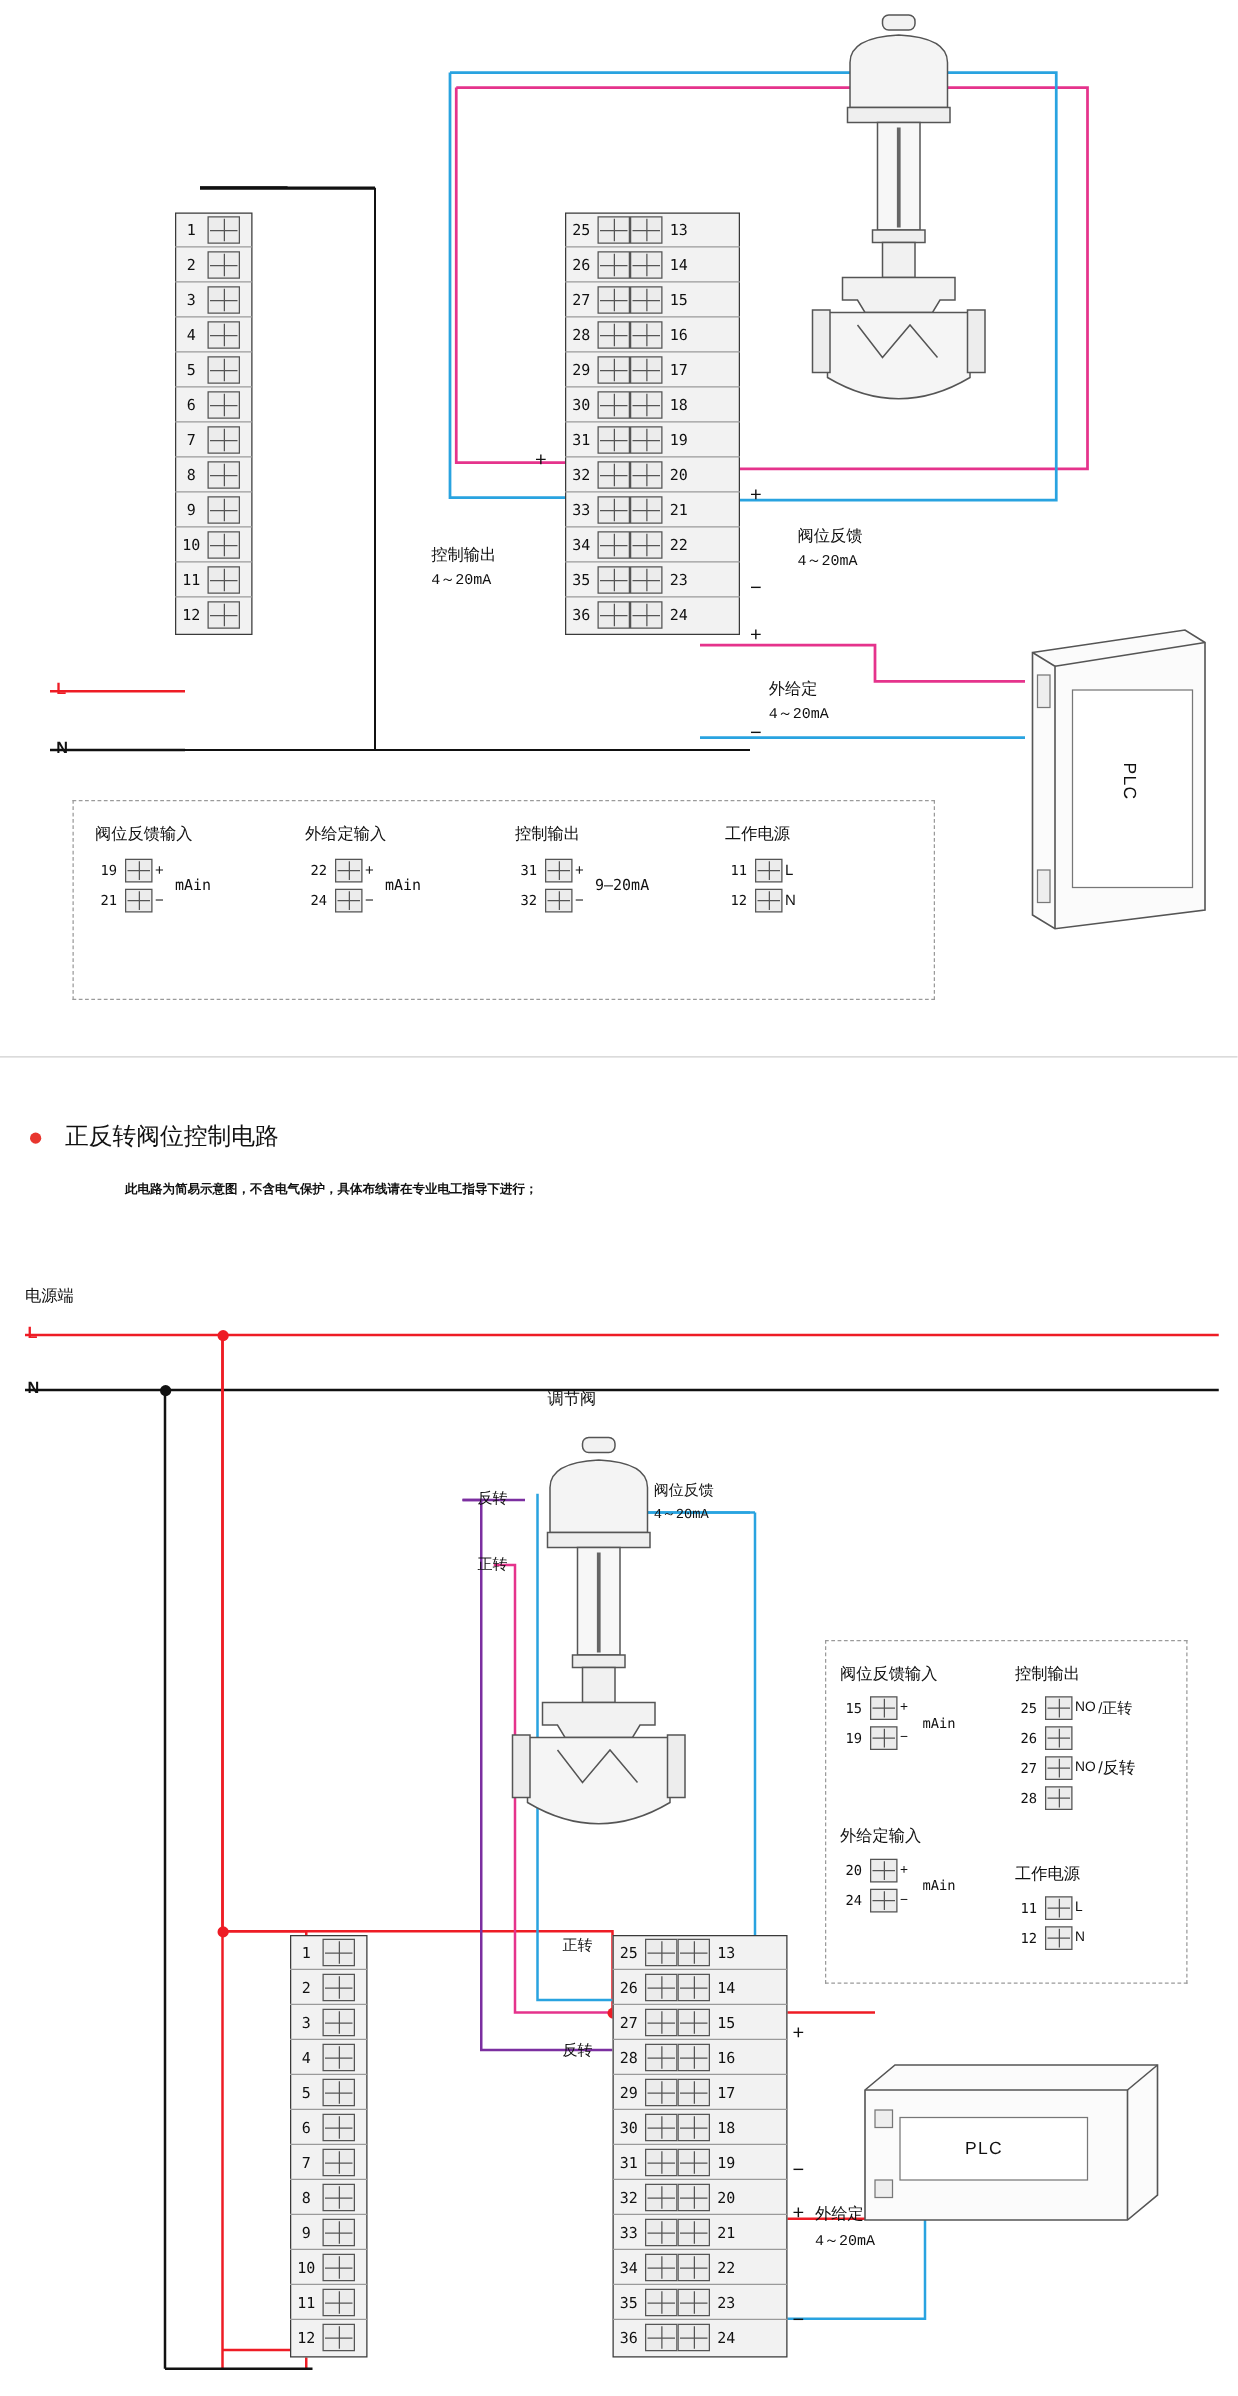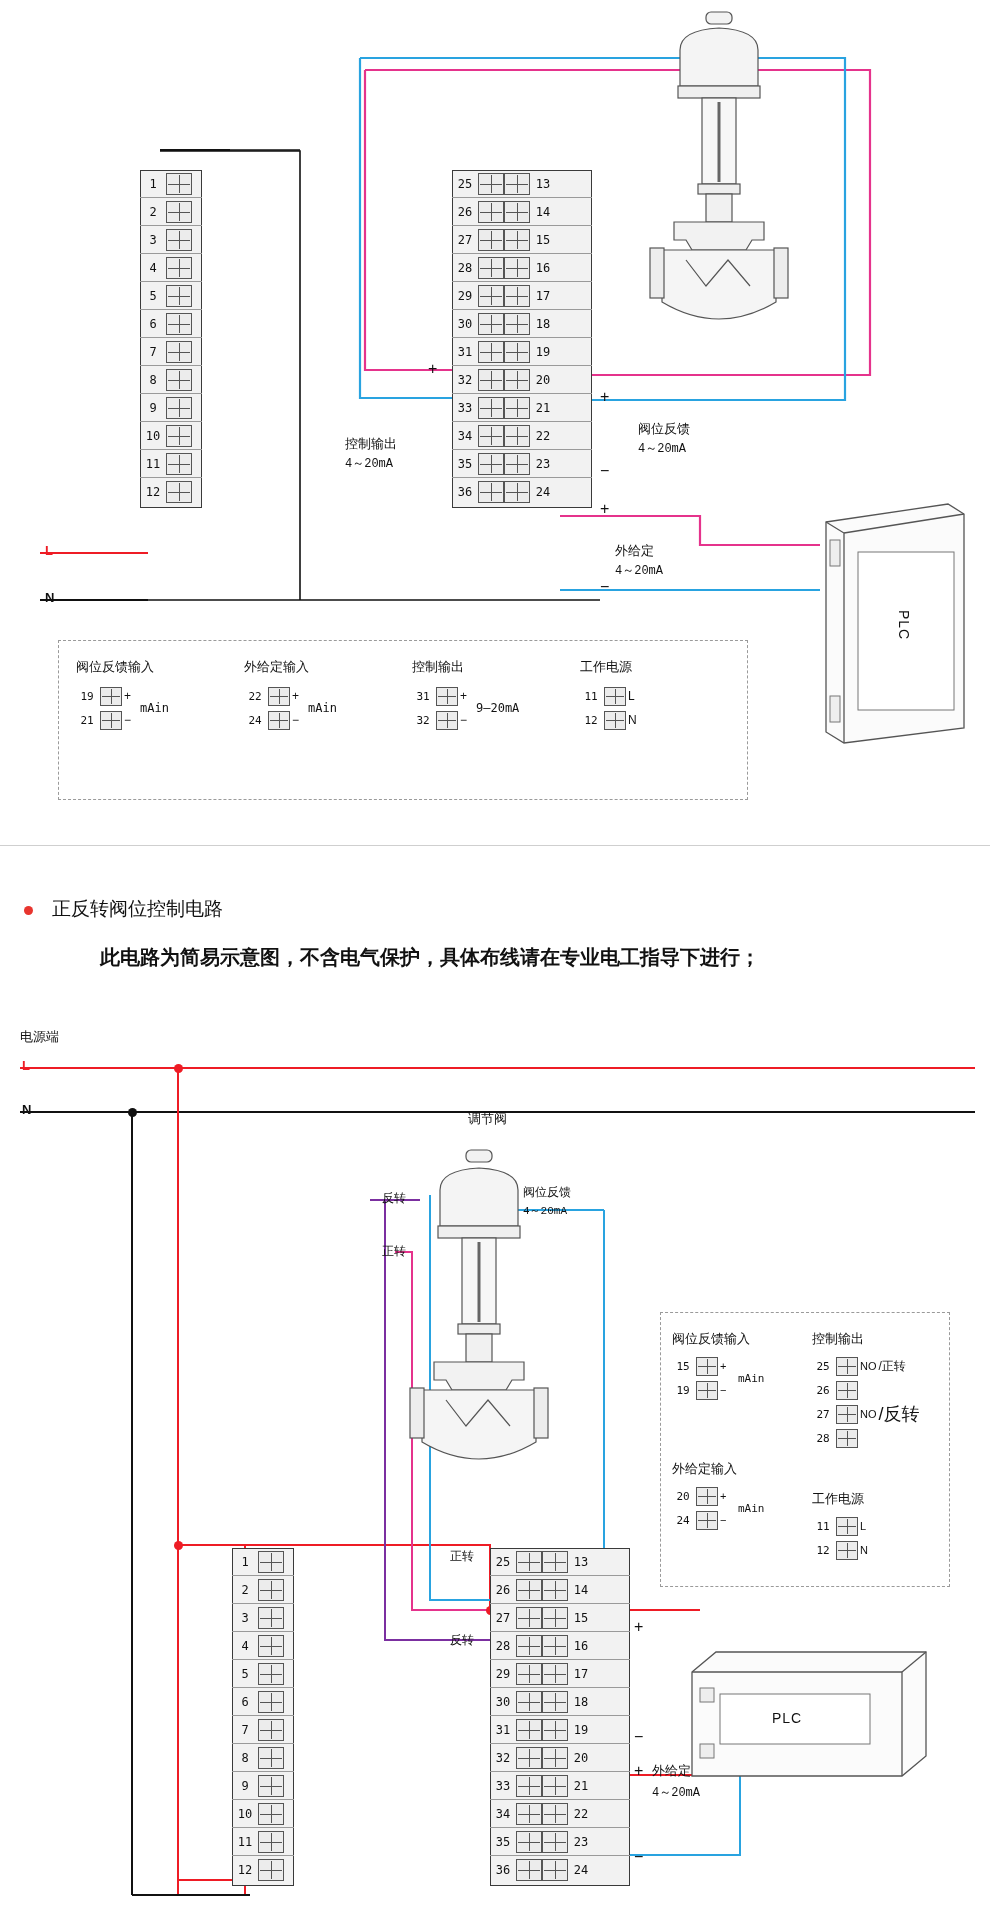--- a/index.html
+++ b/index.html
@@ -30,21 +30,21 @@
   .legend-box{position:absolute;border:1px dashed #9a9a9a;box-sizing:border-box;}
   .lbl{position:absolute;font-size:13px;color:#111;white-space:nowrap;}
   .small{font-size:12px;}
   .xsmall{font-size:11px;}
 
   .divider{position:absolute;background:#cfcfcf;height:1px;}
 
   .bullet{position:absolute;width:9px;height:9px;border-radius:50%;background:#e8352e;}
 
   .sec-title{position:absolute;font-size:19px;font-weight:normal;color:#111;}
-  .sec-sub{position:absolute;font-size:20px;font-weight:bold;color:#111;padding-left:48px;}
+  .sec-sub{position:absolute;font-size:10px;font-weight:bold;color:#111;padding-left:48px;}
 
   svg{position:absolute;left:0;top:0;pointer-events:none;}
 
   .node{position:absolute;width:9px;height:9px;border-radius:50%;}
   .node.red{background:#ee1c25;}
   .node.blk{background:#111;}
 
   .plc-label{position:absolute;font-size:14px;letter-spacing:1px;color:#111;}
 </style>
 </head>
@@ -367,21 +367,21 @@
 
 <div class="lbl" style="left:20px;top:1028px;">电源端</div>
 <div class="lbl" style="left:22px;top:1058px;color:#ee1c25;font-weight:bold;">L</div>
 <div class="lbl" style="left:22px;top:1102px;font-weight:bold;">N</div>
 
 <div class="node red" style="left:174px;top:1064px;"></div>
 <div class="node blk" style="left:128px;top:1108px;"></div>
 <div class="node red" style="left:174px;top:1541px;"></div>
 <div class="node red" style="left:486px;top:1606px;"></div>
 
-<div class="lbl" style="left:438px;top:1110px;margin-left:30px;">调节阀</div>
+<div class="lbl" style="left:438px;top:1110px;">调节阀</div>
 <div class="abs" style="left:390px;top:1148px;width:180px;height:330px;">
   <svg width="180" height="330">
     <rect x="76" y="2" width="26" height="12" rx="5" fill="#f2f2f2" stroke="#555" stroke-width="1.2"></rect>
     <path d="M50 42 Q50 22 89 20 Q128 22 128 42 L128 78 L50 78 Z" fill="#f4f4f4" stroke="#555" stroke-width="1.2"></path>
     <rect x="48" y="78" width="82" height="12" fill="#efefef" stroke="#555" stroke-width="1.2"></rect>
     <rect x="72" y="90" width="34" height="86" fill="#f7f7f7" stroke="#555" stroke-width="1.2"></rect>
     <line x1="89" y1="94" x2="89" y2="174" stroke="#666" stroke-width="3"></line>
     <rect x="68" y="176" width="42" height="10" fill="#eee" stroke="#555" stroke-width="1.2"></rect>
     <rect x="76" y="186" width="26" height="28" fill="#f1f1f1" stroke="#555" stroke-width="1.2"></rect>
     <path d="M44 214 h90 v18 h-12 l-6 10 h-54 l-6 -10 h-12 z" fill="#f2f2f2" stroke="#555" stroke-width="1.2"></path>
@@ -598,21 +598,21 @@
           </div>
           <div class="mini">
             <div class="num">26</div>
             <div class="screw"></div>
             <div style="font-size: 11px; min-width: 14px;"></div>
           </div>
           <div class="mini">
             <div class="num">27</div>
             <div class="screw"></div>
             <div style="font-size: 11px; min-width: 14px;">NO</div>
-            <div style="font-size: 18px;">/反转</div>
+            <div style="font-size: 13px;">/反转</div>
           </div>
           <div class="mini">
             <div class="num">28</div>
             <div class="screw"></div>
             <div style="font-size: 11px; min-width: 14px;"></div>
           </div>
         </div>
       </div>
     </div>
     <div class="abs" style="left: 152px; top: 178px;">

